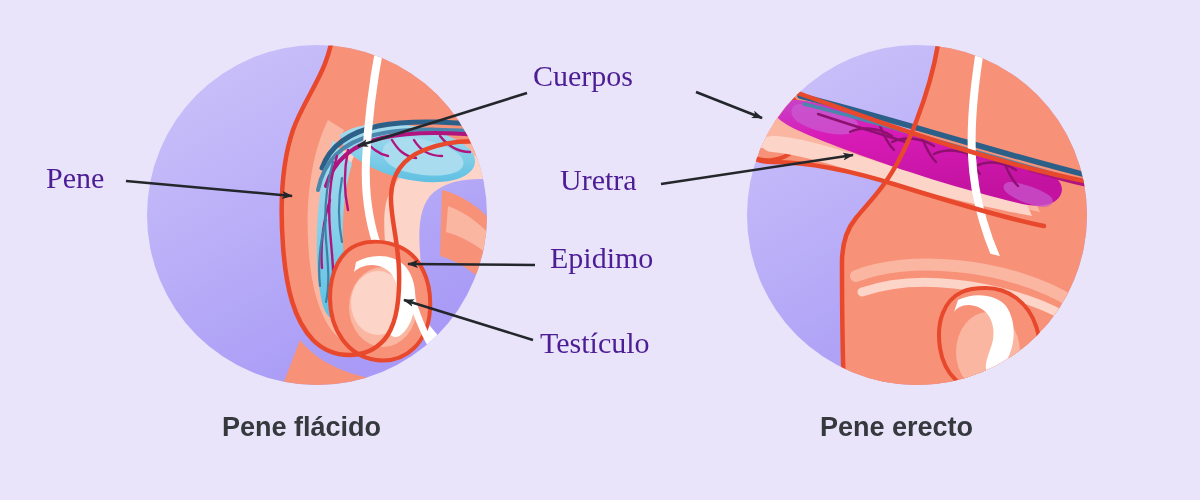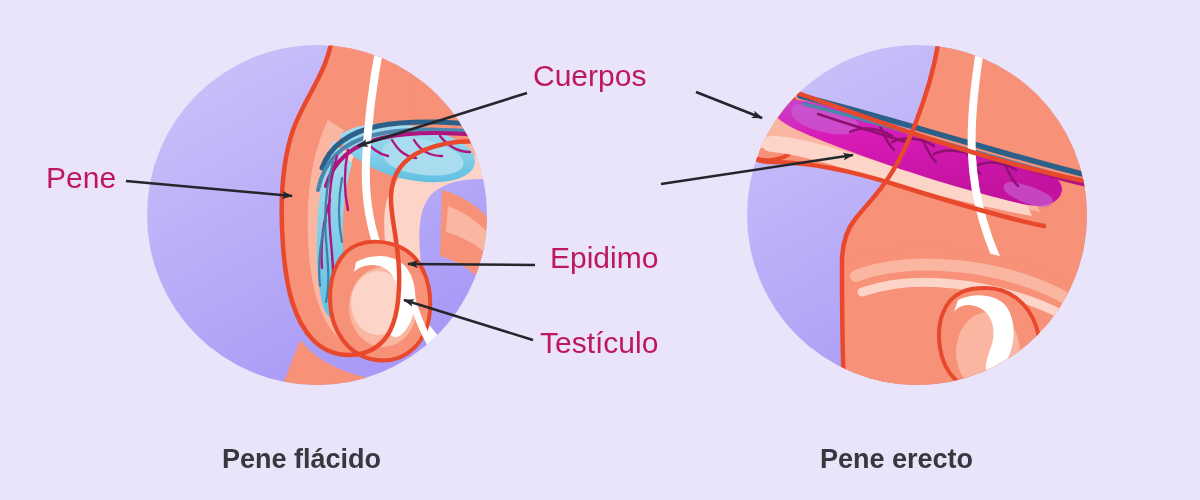--- a/index.html
+++ b/index.html
@@ -21,34 +21,33 @@
   }
   #stage svg.diagram {
     position: absolute;
     left: 0;
     top: 0;
     width: 1200px;
     height: 500px;
   }
   .label {
     position: absolute;
-    color: #be185d;
+    color: #4c1d95;
     font-size: 30px;
     line-height: 36px;
-    font-family: Liberation Sans, sans-serif;
+    font-family: Liberation Serif, serif;
     white-space: pre;
   }
   .caption {
     position: absolute;
     color: #35383d;
     font-size: 27px;
     font-weight: bold;
     font-family: "Liberation Sans", sans-serif;
     white-space: nowrap;
-    margin-top: 32px;
   }
   .lbl-pene      { left: 46px;  top: 160px; text-align: center; }
   .lbl-cuerpos   { left: 533px; top: 58px;  }
   .lbl-uretra    { left: 560px; top: 162px; }
   .lbl-epidimo   { left: 550px; top: 240px; }
   .lbl-testiculo { left: 540px; top: 325px; }
   .cap-flacido   { left: 222px; top: 412px; }
   .cap-erecto    { left: 820px; top: 412px; }
 </style>
 </head>
@@ -331,20 +330,21 @@
       <line x1="661" y1="184" x2="853" y2="155" marker-end="url(#arrowhead)"></line>
       <line x1="535" y1="265" x2="408" y2="264" marker-end="url(#arrowhead)"></line>
       <line x1="533" y1="340" x2="404" y2="300" marker-end="url(#arrowhead)"></line>
     </g>
   </svg>
 
   <div class="label lbl-pene">Pene</div>
 
   <div class="label lbl-cuerpos"><span>Cuerpos</span><br></div>
 
+  <div class="label lbl-uretra">Uretra</div>
 
   <div class="label lbl-epidimo">Epidimo</div>
 
   <div class="label lbl-testiculo">Testículo</div>
 
   <div class="caption cap-flacido">Pene flácido</div>
 
   <div class="caption cap-erecto">Pene erecto</div>
 
 </div>

